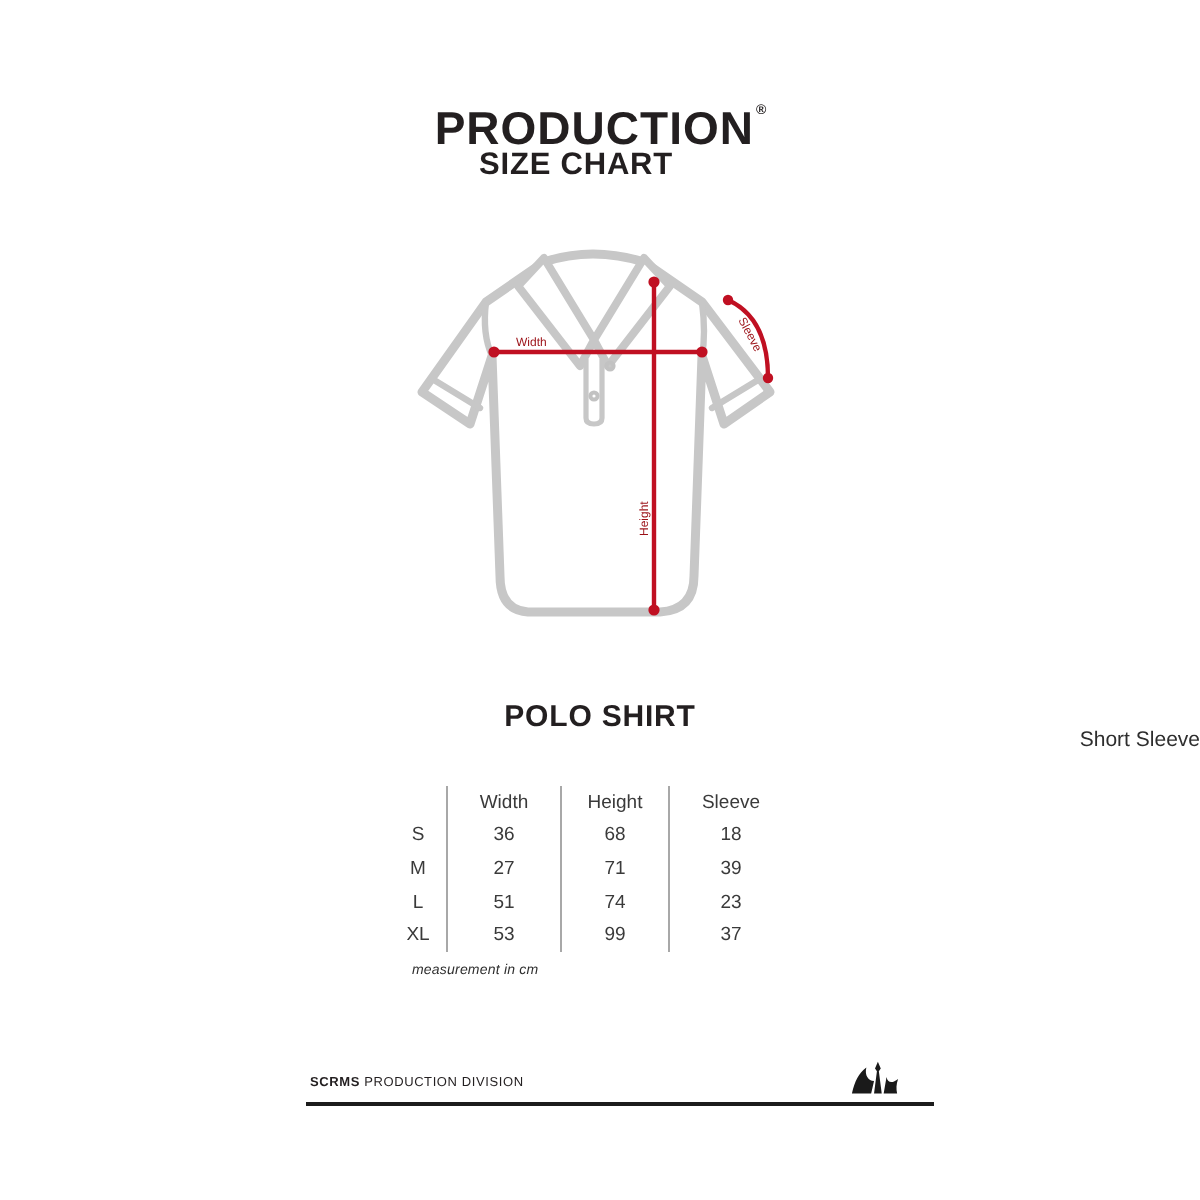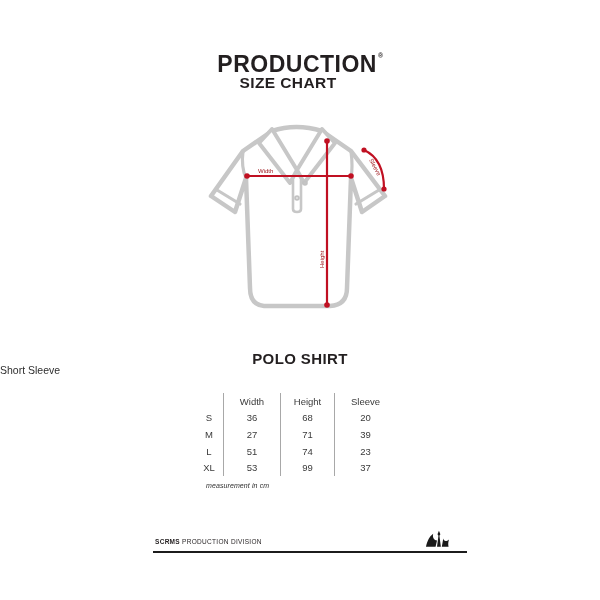--- a/index.html
+++ b/index.html
@@ -19,21 +19,21 @@
     font-size:15.5px;font-weight:bold;letter-spacing:.4px;color:#231f20;
   }
   
   .shirt-svg{left:170px;top:100px;}
   
   .product-name{
     left:0;top:350px;width:600px;text-align:center;
     font-size:15px;font-weight:bold;letter-spacing:.4px;color:#231f20;
   }
   .product-variant{
-    left:0;top:364px;width:600px;text-align:left;
+    left:0;top:364px;width:600px;text-align:right;
     font-size:10.5px;color:#2e2e2e;
   }
   
   .size-table{
     left:195px;top:393px;width:201px;
     display:grid;grid-template-columns:28px 57px 54px 62px;grid-auto-rows:16.6px;
     font-size:9.5px;color:#3a3a3a;
   }
   .size-table .cell{
     display:flex;align-items:center;justify-content:center;white-space:nowrap;
@@ -112,21 +112,21 @@
 
 <div class="abs size-table">
   <div class="cell"></div>
   <div class="cell vline">Width</div>
   <div class="cell vline">Height</div>
   <div class="cell vline">Sleeve</div>
 
   <div class="cell">S</div>
   <div class="cell vline">36</div>
   <div class="cell vline">68</div>
-  <div class="cell vline">20</div>
+  <div class="cell vline">18</div>
 
   <div class="cell">M</div>
   <div class="cell vline">27</div>
   <div class="cell vline">71</div>
   <div class="cell vline">39</div>
 
   <div class="cell">L</div>
   <div class="cell vline">51</div>
   <div class="cell vline">74</div>
   <div class="cell vline">23</div>

